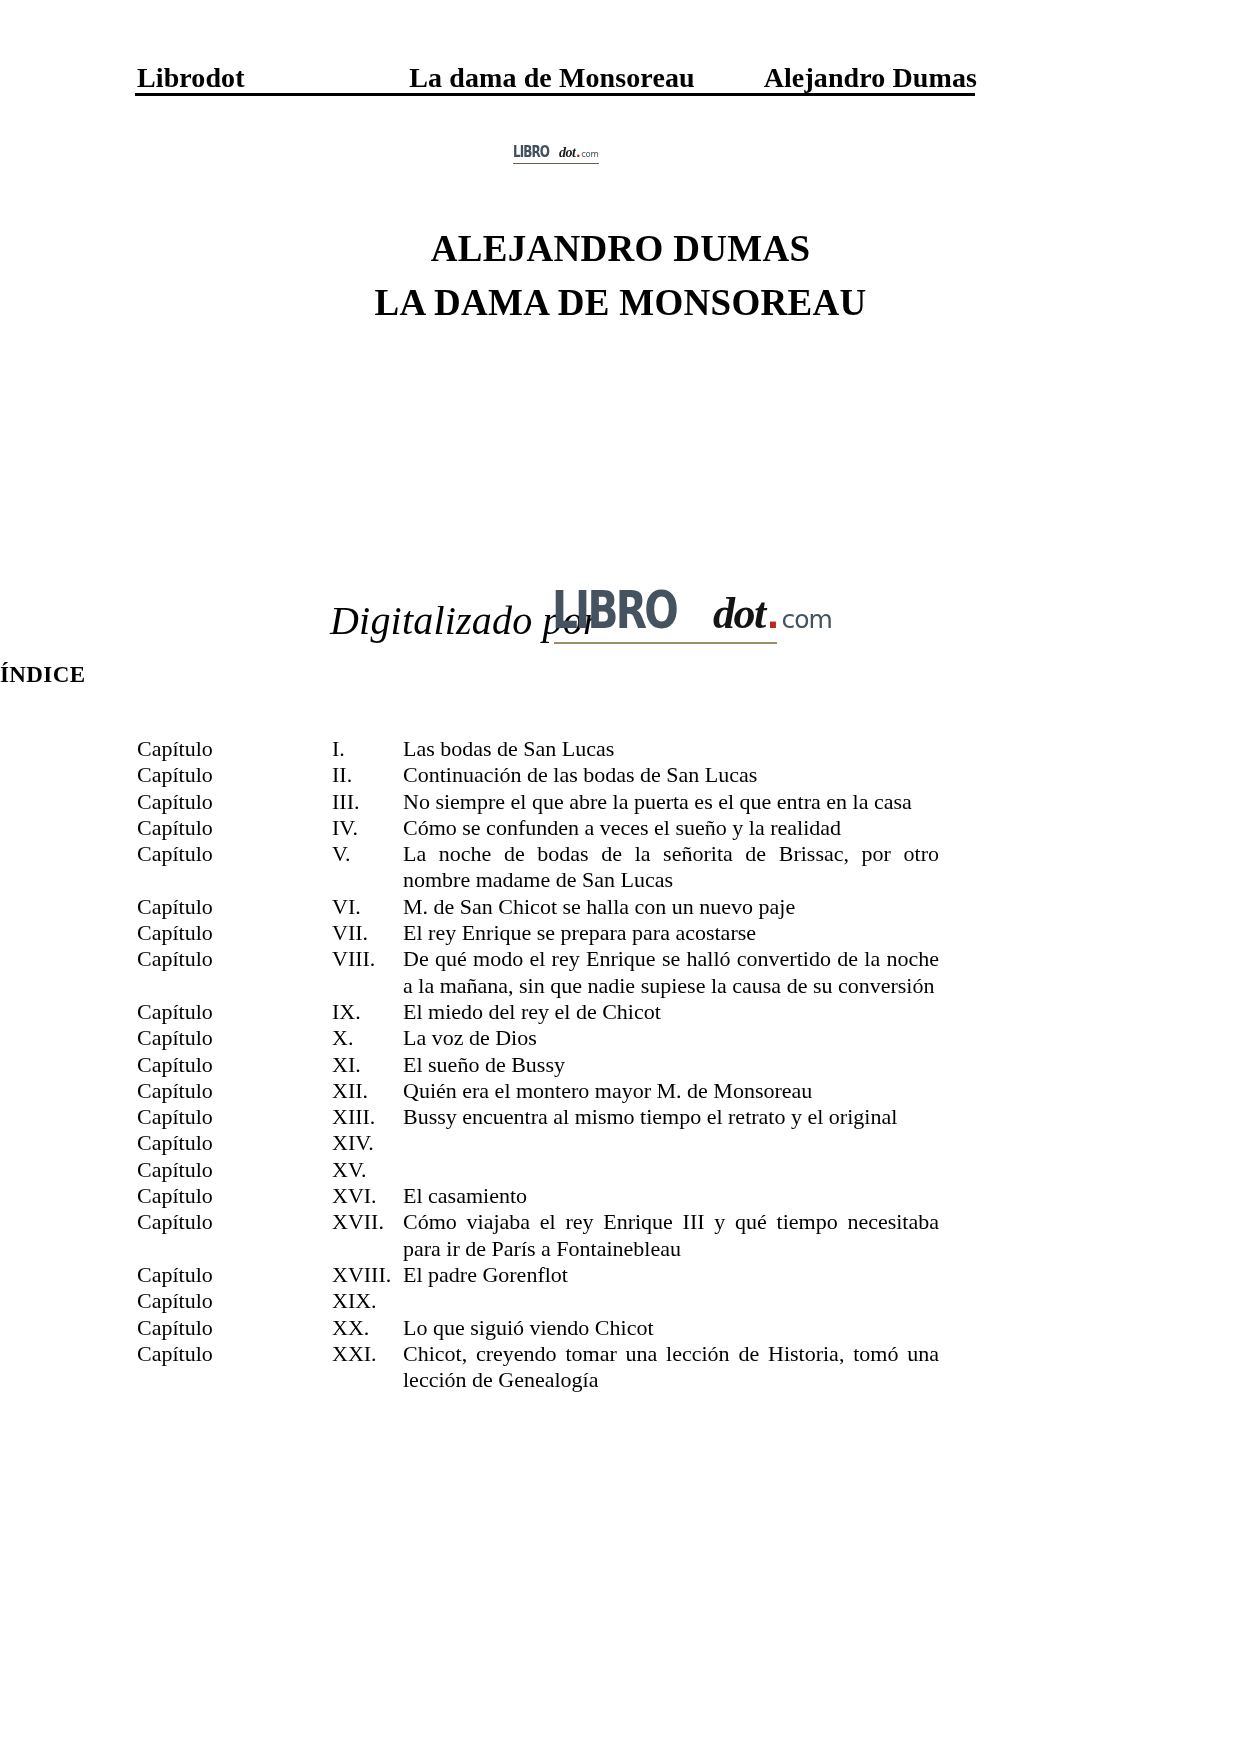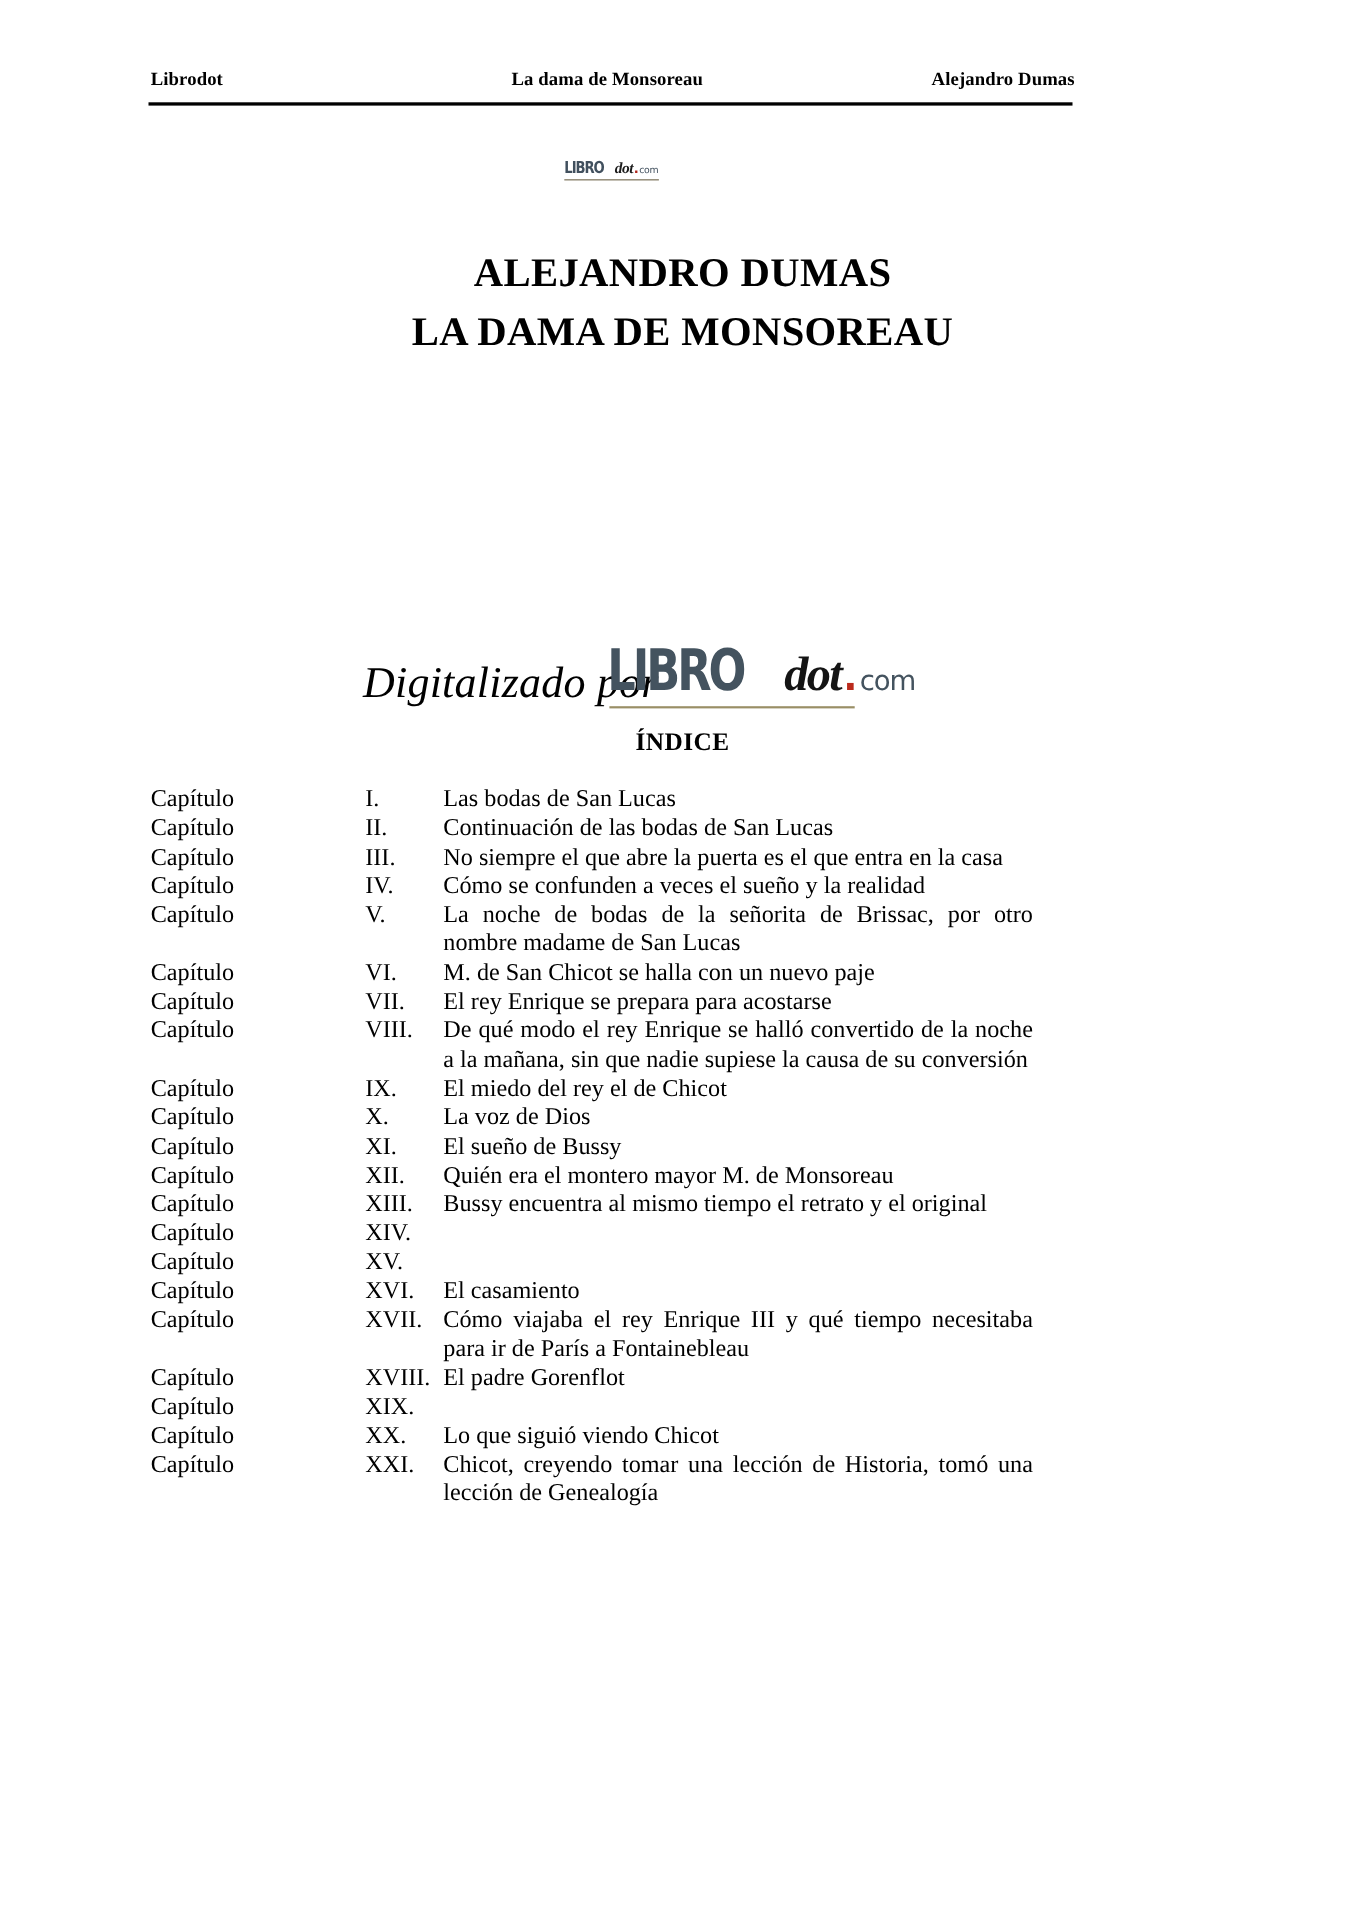--- a/index.html
+++ b/index.html
@@ -25,21 +25,21 @@
 
   
   .header {
     position: absolute;
     left: 137px;
     top: 62px;
     width: 840px;
     display: flex;
     align-items: baseline;
     font-weight: bold;
-    font-size: 17px;
+    font-size: 28px;
     letter-spacing: 0.1px;
     justify-content: space-between;
   }
   .header .h-left   { width: 250px; text-align: left; }
   .header .h-center { width: 330px; text-align: center; }
   .header .h-right  { flex: 1;      text-align: right; }
 
   .header-rule {
     position: absolute;
     left: 135px;
@@ -181,30 +181,29 @@
     height: 2px;
     background: #9a8f66;
   }
 
   
   .indice-heading {
     position: absolute;
     left: 0;
     top: 662px;
     width: 1241px;
-    text-align: center;
     font-weight: bold;
     font-size: 23px;
     letter-spacing: 0.4px;
   }
 
   .toc {
     position: absolute;
     left: 137px;
-    top: 713px;
+    top: 736px;
     width: 802px;
   }
   .toc-row {
     display: flex;
     align-items: flex-start;
     font-size: 22px;
     line-height: 26.3px;
   }
   .toc-cap {
     width: 195px;

